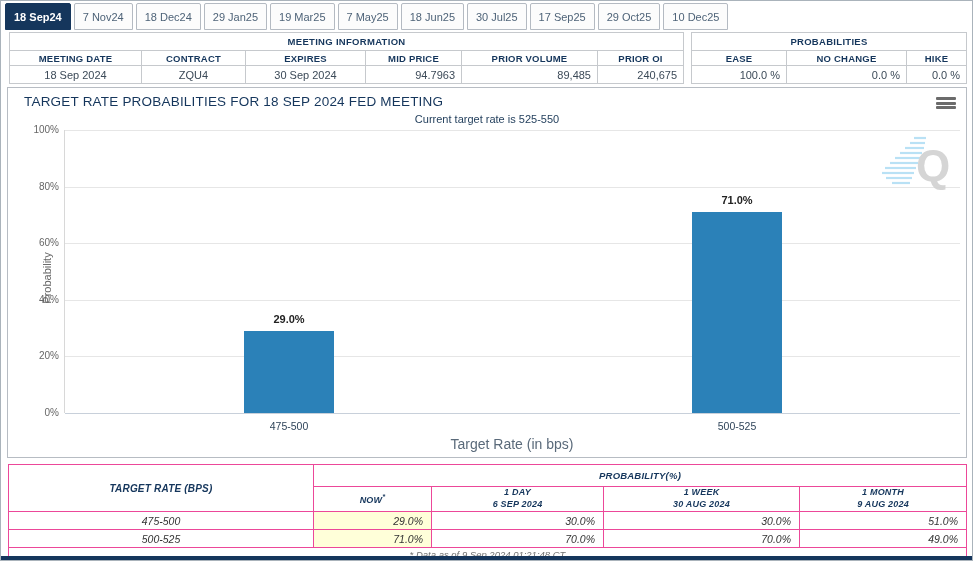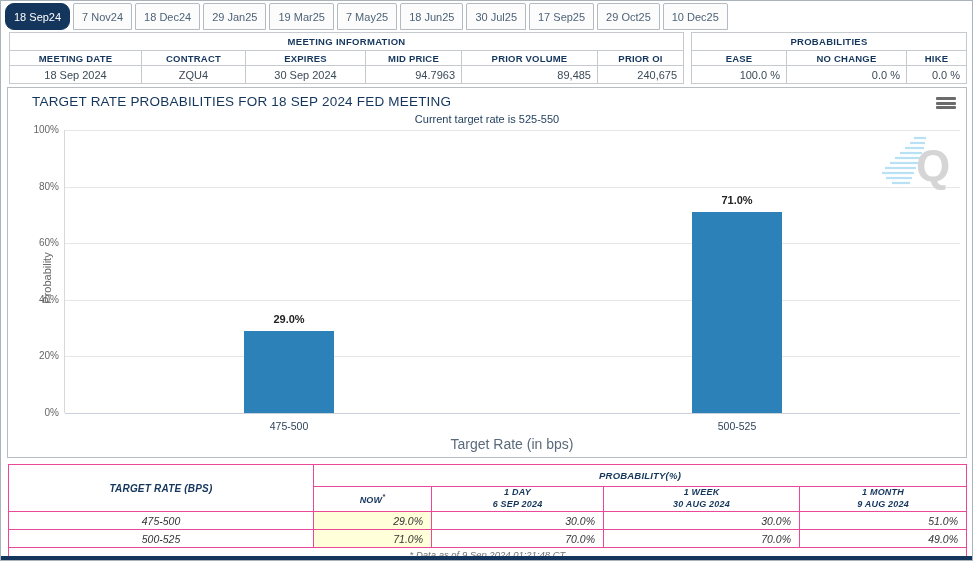--- a/index.html
+++ b/index.html
@@ -12,41 +12,41 @@
     overflow:hidden;
   }
 
   
   .tabbar { position:absolute; top:2px; left:4px; height:27px; display:flex; gap:3px; }
   .tab {
     height:27px; padding:0 8px; display:flex; align-items:center;
     border:1px solid #b4bac2; border-radius:2px 2px 0 0;
     background:#fcfcfc; color:#4e6378; font-size:11px; cursor:pointer; white-space:nowrap;
   }
-  .tab.active { background:#15365c; border-color:#15365c; color:#ffffff; font-weight:normal;border-radius:9px; }
+  .tab.active { background:#15365c; border-color:#15365c; color:#ffffff; font-weight:bold; }
 
   
   table { border-collapse:collapse; table-layout:fixed; }
   .toptables { position:absolute; top:31px; left:0; width:973px; }
   .meeting-table { position:absolute; left:8px; top:0; width:674px; }
   .prob-table    { position:absolute; left:690px; top:0; width:275px; }
   .meeting-table td, .meeting-table th, .prob-table td, .prob-table th {
     border:1px solid #c6c9cd; background:#ffffff; overflow:hidden; white-space:nowrap;
   }
   .tbl-caption { height:18px; font-size:9.5px; font-weight:bold; color:#15365c; text-align:center; letter-spacing:.3px; }
   .tbl-head    { height:15px; font-size:9.5px; font-weight:bold; color:#15365c; text-align:center; letter-spacing:.2px; }
   .tbl-val     { height:18px; font-size:11px; color:#3c4a58; text-align:center; }
   .tbl-val.num { text-align:right; padding-right:6px; }
 
   
   .chart-panel {
     position:absolute; top:86px; left:6px; width:960px; height:371px;
     background:#ffffff; border:1px solid #b7bcc3;
   }
-  .chart-title { position:absolute; top:6px; left:24px; font-size:13.5px; color:#15365c; letter-spacing:.2px; }
+  .chart-title { position:absolute; top:6px; left:16px; font-size:13.5px; color:#15365c; letter-spacing:.2px; }
   .chart-subtitle { position:absolute; top:25px; left:0; width:100%; text-align:center; font-size:11px; color:#26425f; }
   .burger { position:absolute; top:7px; right:10px; width:20px; height:16px; cursor:pointer; display:flex; flex-direction:column; justify-content:space-between; padding:2px 0; }
   .burger span { display:block; height:3px; background:#6b6b6b; border-radius:1px; }
 
   .plot { position:absolute; left:56px; top:42px; width:896px; height:283px; border-left:1px solid #d8d8d8; }
   .gridline { position:absolute; left:0; width:100%; height:1px; background:#e6e6e6; }
   .axis-line { position:absolute; left:0; bottom:-1px; width:100%; height:1px; background:#c8d0da; }
 
   .ytick { position:absolute; right:calc(100% + 6px); transform:translateY(-6px); font-size:10px; color:#666666; white-space:nowrap; }
   .yaxis-title {

